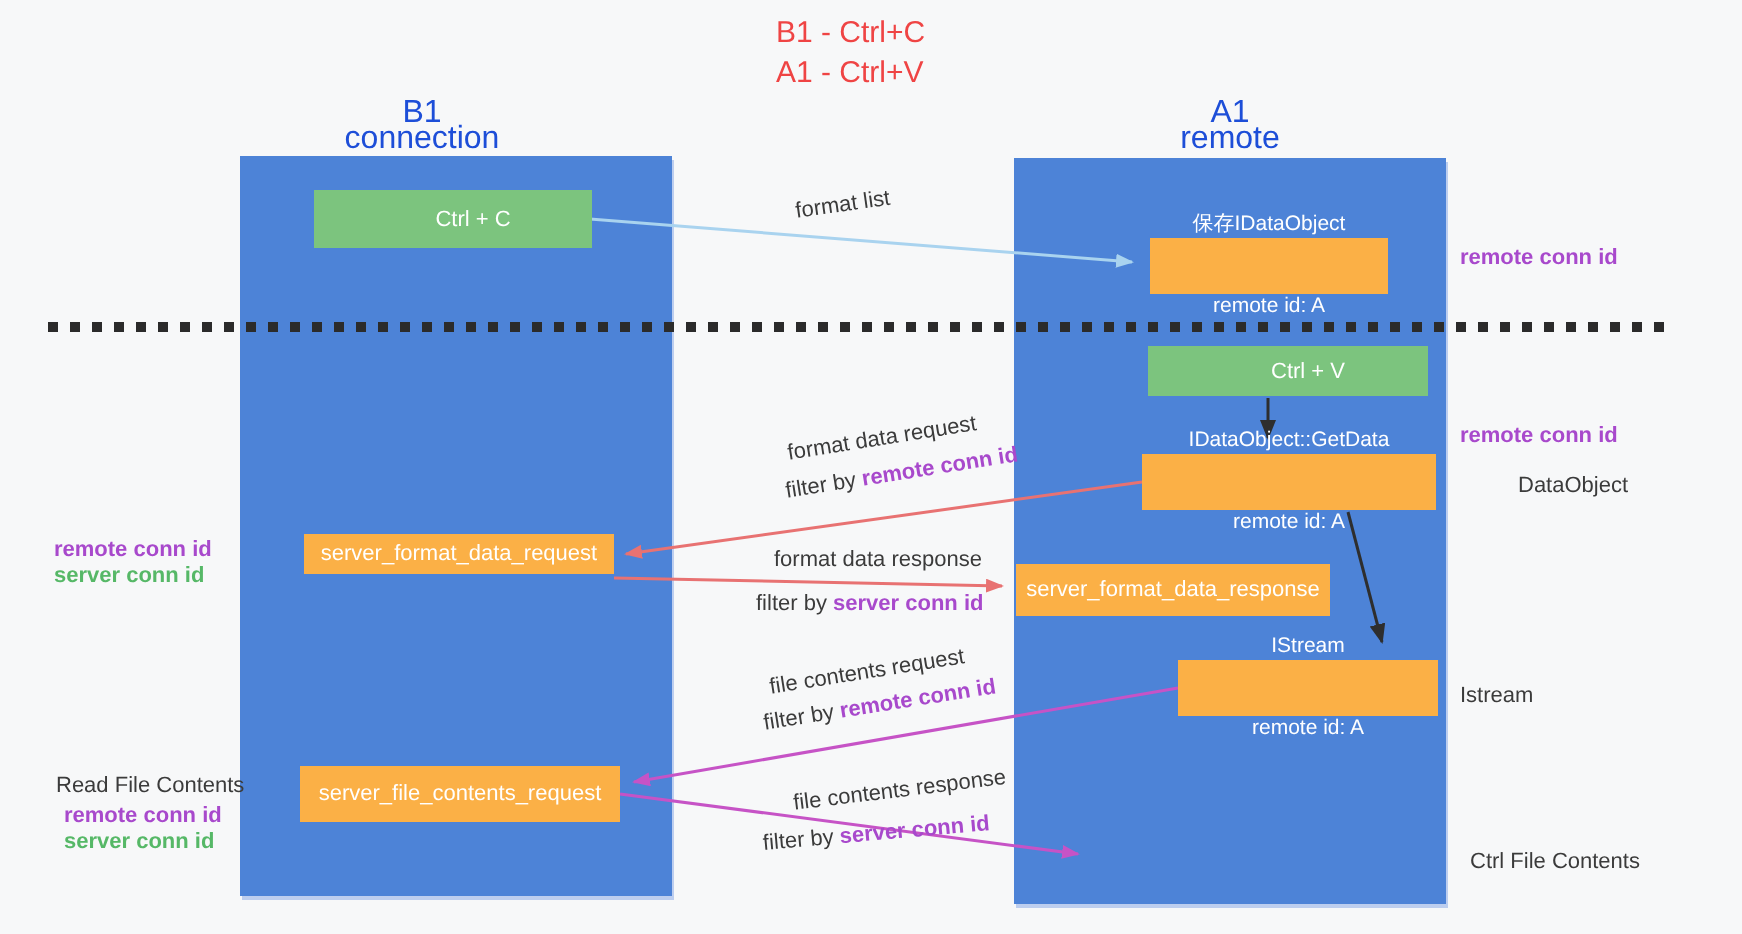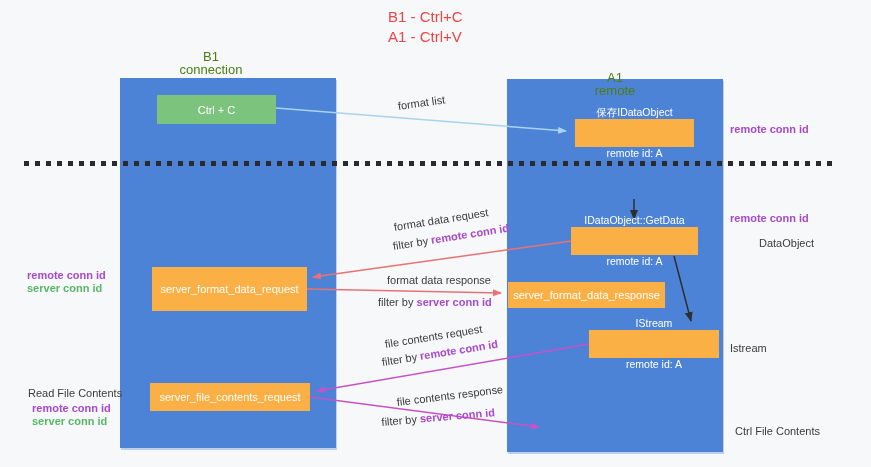--- a/index.html
+++ b/index.html
@@ -5,24 +5,24 @@
   html,body{margin:0;padding:0;}
   #canvas{
     position:relative;width:871px;height:467px;
     background:#f7f8f9;overflow:hidden;
     font-family:"Liberation Sans",sans-serif;
     color:#3b3b3b;
   }
   .abs{position:absolute;}
   .title{font-size:15px;line-height:20px;color:#ef4444;white-space:nowrap;}
   .lane{background:#4d83d7;box-shadow:1px 2px 0 rgba(170,192,235,.75);}
-  .lane-header{font-size:13px;line-height:13px;text-align:center;color:#4d7c0f;}
+  .lane-header{font-size:16px;line-height:13px;text-align:center;color:#1d4ed8;}
   .node{display:flex;flex-direction:column;align-items:center;justify-content:center;
         color:#fff;text-align:center;white-space:nowrap;}
-  .node.green{background:#7cc47e;font-size:11px;}
+  .node.green{background:#7cc47e;font-size:11px;padding-left:20px;}
   .node.orange{background:#fbb046;font-size:10.5px;line-height:13px;gap:28px;}
   .node.orange.single{font-size:11px;}
   .dashes{height:5px;background:repeating-linear-gradient(90deg,#2b2b2b 0 5px,transparent 5px 11px);}
   .edge-label{font-size:11px;white-space:nowrap;transform-origin:left top;color:#3b3b3b;}
   .purple{color:#a849cc;font-weight:bold;}
   .greenlbl{color:#56b867;font-weight:bold;}
   .side-label{font-size:11px;white-space:nowrap;line-height:13px;}
   svg.arrows{position:absolute;left:0;top:0;pointer-events:none;}
   .z1{z-index:1}.z2{z-index:2}.z3{z-index:3}
 </style>
@@ -33,21 +33,21 @@
 
   <div class="abs title z3" style="left:388px;top:7px;">
     <div>B1 - Ctrl+C</div>
     <div>A1 - Ctrl+V</div>
   </div>
 
   <div class="abs lane-header z3" style="left:131px;top:50px;width:160px;">
     <div>B1</div>
     <div>connection</div>
   </div>
-  <div class="abs lane-header z3" style="left:535px;top:50px;width:160px;margin-top:21px;">
+  <div class="abs lane-header z3" style="left:535px;top:50px;width:160px;">
     <div>A1</div>
     <div>remote</div>
   </div>
 
   <div class="abs lane z1" style="left:120px;top:78px;width:216px;height:370px;"></div>
   <div class="abs lane z1" style="left:507px;top:79px;width:216px;height:373px;"></div>
 
   <div class="abs dashes z2" style="left:24px;top:161px;width:810px;"></div>
 
   <svg class="arrows z2" width="871" height="467" viewBox="0 0 871 467">
@@ -76,27 +76,30 @@
 
   <div class="abs node green z3" style="left:157px;top:95px;width:119px;height:29px;">
     <span>Ctrl + C</span>
   </div>
 
   <div class="abs node orange z3" style="left:575px;top:119px;width:119px;height:28px;">
     <span>保存IDataObject</span>
     <span>remote id: A</span>
   </div>
 
+  <div class="abs node green z3" style="left:574px;top:173px;width:120px;height:25px;">
+    <span>Ctrl + V</span>
+  </div>
 
-  <div class="abs node orange z3" style="left:571px;top:227px;width:127px;height:28px;">
+  <div class="abs node orange z3" style="left:571px;top:227px;width:147px;height:28px;">
     <span>IDataObject::GetData</span>
     <span>remote id: A</span>
   </div>
 
-  <div class="abs node orange single z3" style="left:152px;top:267px;width:155px;height:44px;">
+  <div class="abs node orange single z3" style="left:152px;top:267px;width:155px;height:20px;">
     <span>server_format_data_request</span>
   </div>
 
   <div class="abs node orange single z3" style="left:508px;top:282px;width:157px;height:26px;">
     <span>server_format_data_response</span>
   </div>
 
   <div class="abs node orange z3" style="left:589px;top:330px;width:130px;height:28px;">
     <span>IStream</span>
     <span>remote id: A</span>

